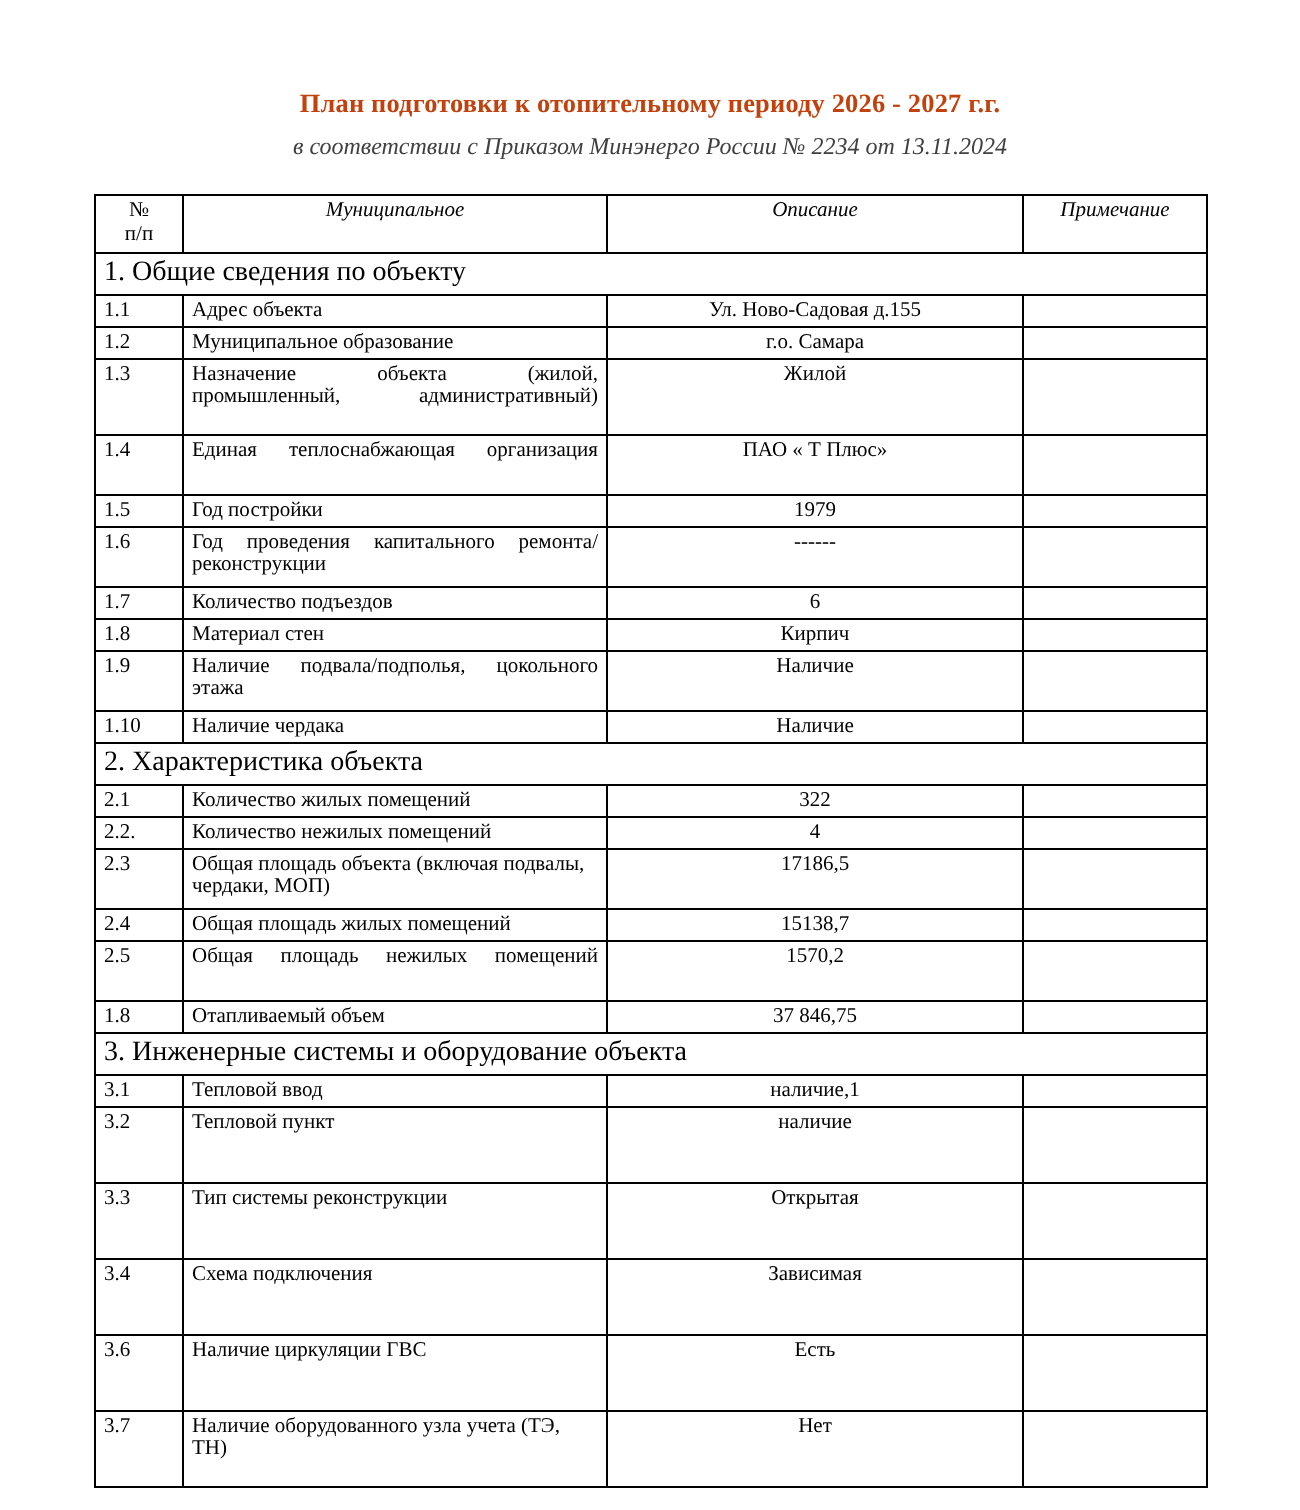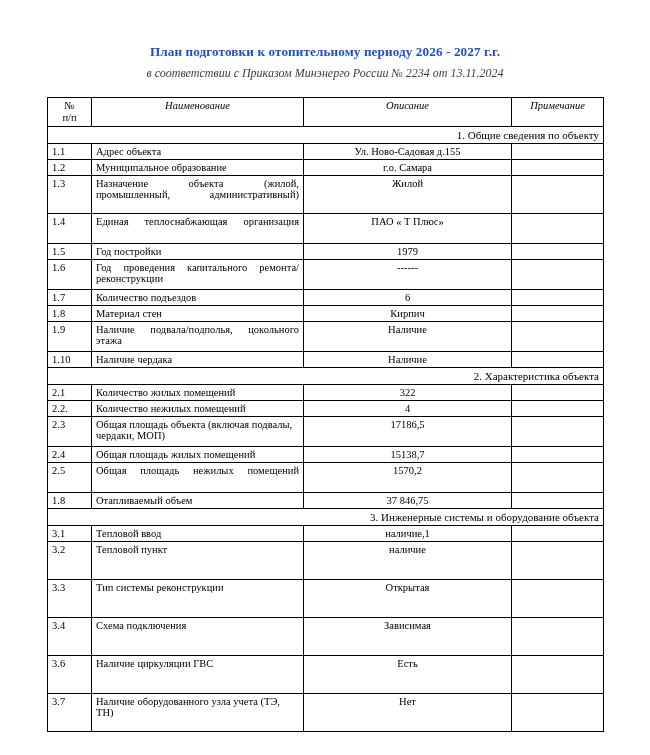--- a/index.html
+++ b/index.html
@@ -20,21 +20,21 @@
     background: #ffffff;
     box-sizing: border-box;
     padding: 38px 47px 0 47px;
   }
   .doc-title {
     text-align: center;
     font-weight: bold;
     font-size: 13.2px;
     letter-spacing: 0.1px;
     margin: 6px 0 0 0;
-    color: #1d4ed8;
+    color: #c2410c;
   }
   .doc-subtitle {
     text-align: center;
     font-style: italic;
     font-size: 12px;
     margin: 6px 0 0 0;
     color: #404040;
   }
   table.main {
     border-collapse: collapse;
@@ -61,23 +61,23 @@
     vertical-align: middle;
     padding-top: 4px;
     padding-bottom: 4px;
   }
   thead td.num-head {
     font-style: normal;
     line-height: 1.15;
     font-size: 10.5px;
   }
   .section-row td {
-    text-align: right;
+    text-align: left;
     font-weight: bold;
-    font-size: 11px;
+    font-size: 14px;
     padding: 1px 4px;
   }
   .c-num { text-align: left; }
   .c-name { text-align: left; }
   .c-desc { text-align: center; }
   .c-note { text-align: center; }
   .justify {
     text-align: justify;
     text-align-last: justify;
     margin-top: 48px;
@@ -98,21 +98,21 @@
         <col class="col-name">
         <col class="col-desc">
         <col class="col-note">
     </colgroup>
     <thead>
       <tr>
         <td class="num-head">
           <div>№</div>
           <div>п/п</div>
         </td>
-        <td>Наименование</td>
+        <td>Муниципальное</td>
         <td>Описание</td>
         <td>Примечание</td>
       </tr>
     </thead>
     <tbody id="table-body">
         <tr class="section-row">
           <td colspan="4">1. Общие сведения по объекту</td>
         </tr>
         <tr>
           <td class="c-num">1.1</td>

